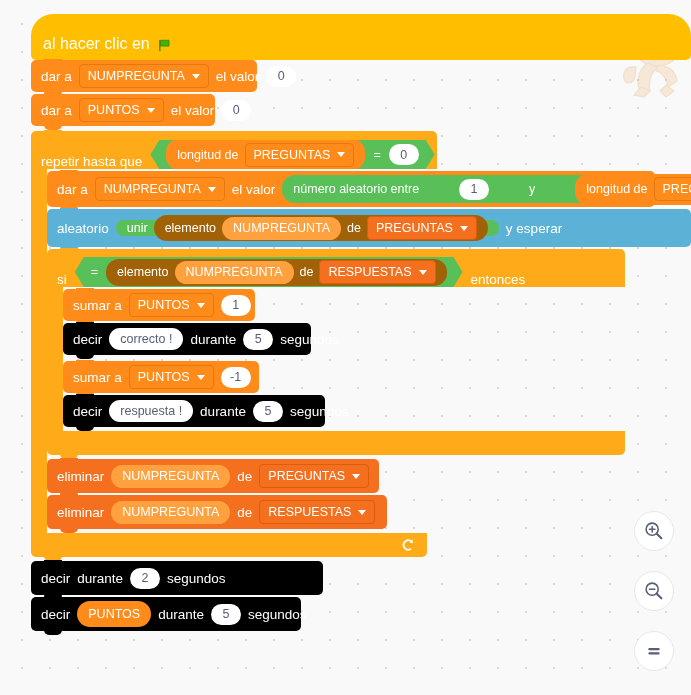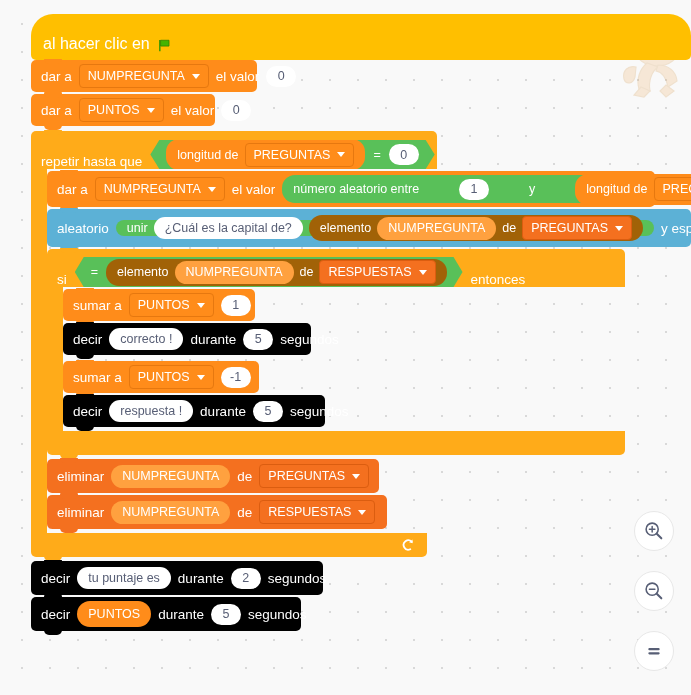--- a/index.html
+++ b/index.html
@@ -258,21 +258,20 @@
                   <span class="caret"></span>
                 </span>
               </span>
             </span>
           </div>
 
           <div class="blk c-sensing" style="height:38px; width:644px;">
             <span>aleatorio</span>
             <span class="oval ov-oper" style="height:16px;">
               <span>unir</span>
-              <span class="txt-in">¿Cuál es la capital de?</span>
               <span class="oval ov-del" style="height:26px;">
                 <span>elemento</span>
                 <span class="ov-varpill">NUMPREGUNTA</span>
                 <span>de</span>
                 <span class="drop on-del">
                   <span>PREGUNTAS</span>
                   <span class="caret"></span>
                 </span>
               </span>
             </span>
@@ -371,21 +370,20 @@
           <svg viewBox="0 0 16 16" width="15" height="15">
             <path d="M12.5 4 a5 5 0 1 0 -1.5 8" fill="none" stroke="#fff" stroke-width="1.9" stroke-linecap="round"></path>
             <path d="M13.4 1.5 L13.4 5.6 L9.6 4.6 Z" fill="#fff"></path>
           </svg>
         </span>
       </div>
     </div>
 
     <div class="blk c-looks" style="height:34px; width:292px; margin-top:4px;">
       <span>decir</span>
-      <span class="txt-in">tu puntaje es</span>
       <span>durante</span>
       <span class="num-in">2</span>
       <span>segundos</span>
     </div>
 
     <div class="blk c-looks" style="height:34px; width:270px;">
       <span>decir</span>
       <span class="oval ov-data" style="height:26px;">PUNTOS</span>
       <span>durante</span>
       <span class="num-in">5</span>

